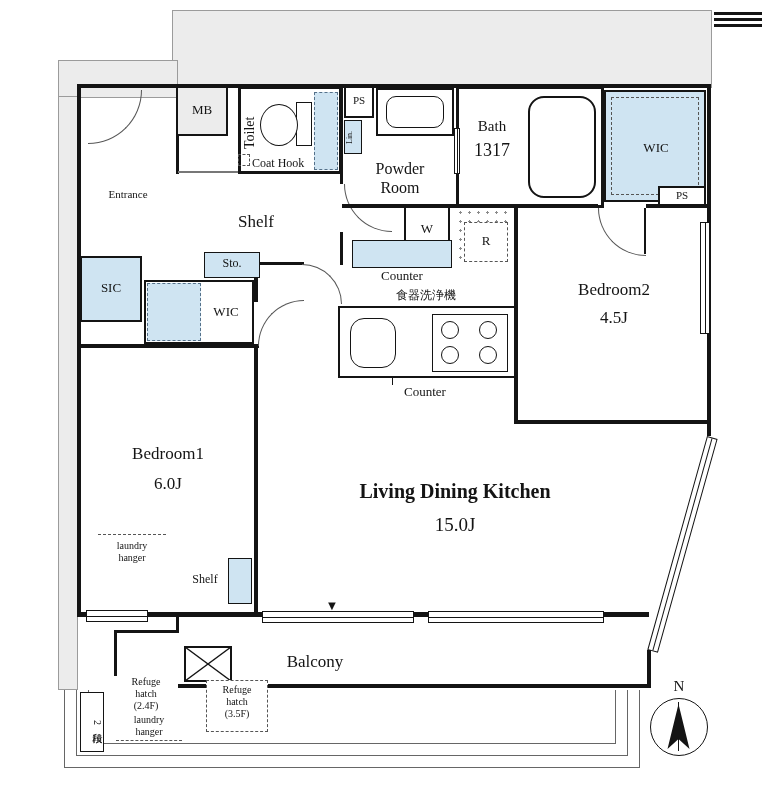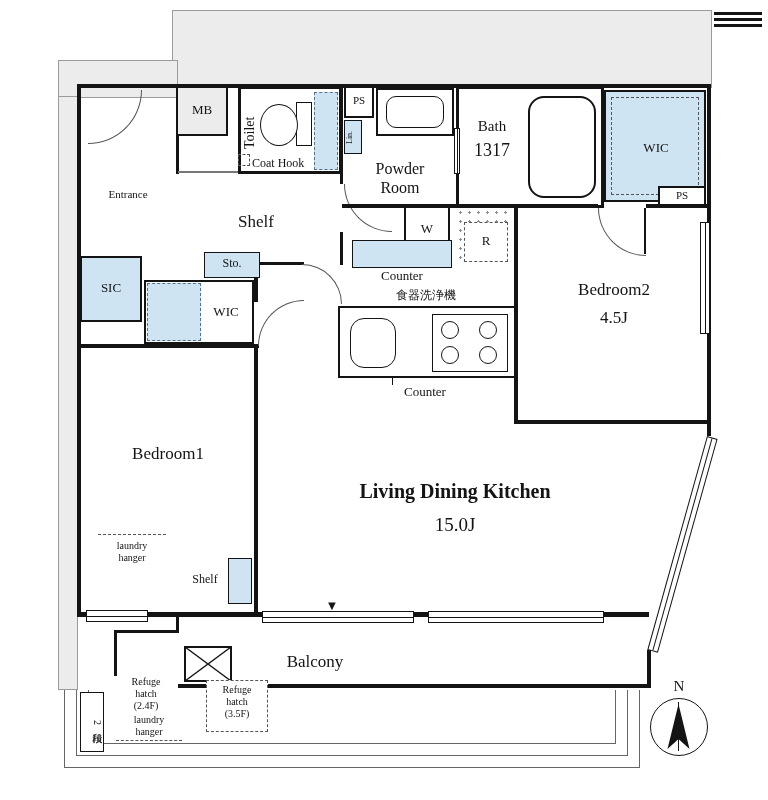--- a/index.html
+++ b/index.html
@@ -143,20 +143,21 @@
   <div class="a fix" style="left:204px;top:252px;width:56px;height:26px;"></div>
   <div class="a lbl" style="left:204px;top:256px;width:56px;font-size:12px;">Sto.</div>
   <div class="a room2" style="left:144px;top:280px;width:110px;height:64px;"></div>
   <div class="a fixd" style="left:147px;top:283px;width:54px;height:58px;"></div>
   <div class="a lbl" style="left:200px;top:304px;width:52px;font-size:13px;">WIC</div>
 
   <div class="a wall" style="left:77px;top:344px;width:182px;height:4px;"></div>
   <div class="a wall" style="left:254px;top:346px;width:4px;height:271px;"></div>
   <div class="a arc" style="left:258px;top:300px;width:46px;height:46px;border-right:none;border-bottom:none;border-radius:100% 0 0 0;"></div>
   <div class="a lbl" style="left:106px;top:444px;width:124px;font-size:17px;">Bedroom1</div>
+  <div class="a lbl" style="left:106px;top:474px;width:124px;font-size:17px;">6.0J</div>
   <div class="a" style="left:98px;top:534px;width:68px;height:0;border-top:1.2px dashed #555;"></div>
   <div class="a lbl pre" style="left:100px;top:540px;width:64px;font-size:10px;">laundry
 hanger</div>
   <div class="a fix" style="left:228px;top:558px;width:24px;height:46px;"></div>
   <div class="a lbl" style="left:184px;top:572px;width:42px;font-size:12px;">Shelf</div>
   <div class="a winH" style="left:86px;top:610px;width:62px;height:12px;"></div>
 
   <div class="a lbl" style="left:330px;top:480px;width:250px;font-size:20px;font-weight:bold;">Living Dining Kitchen</div>
   <div class="a lbl" style="left:330px;top:514px;width:250px;font-size:19px;">15.0J</div>
   <div class="a winH" style="left:262px;top:611px;width:152px;height:12px;"></div>

